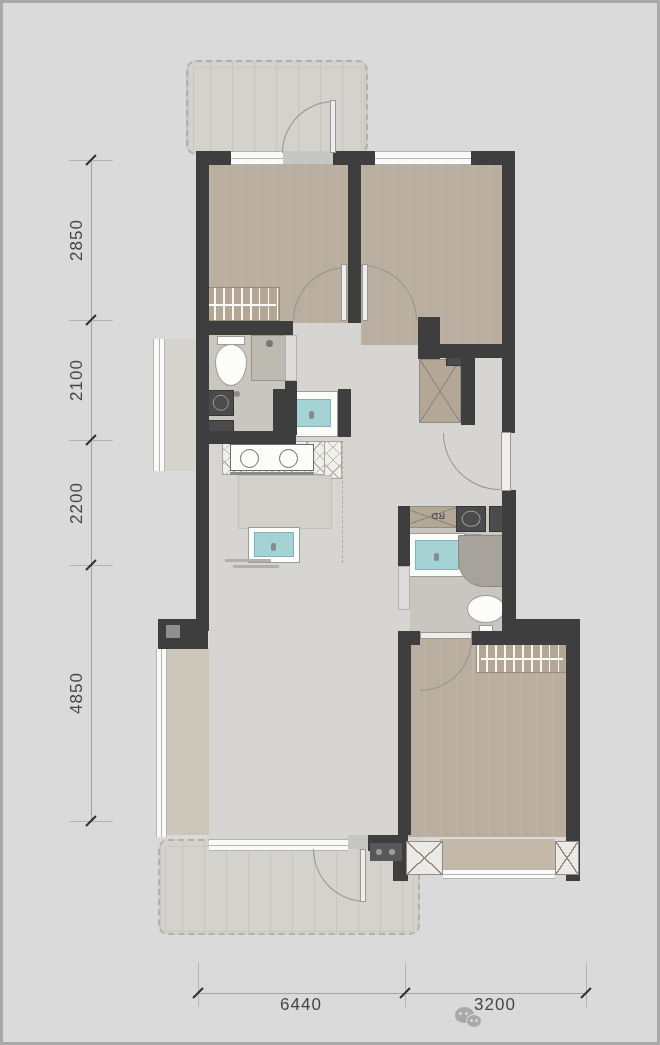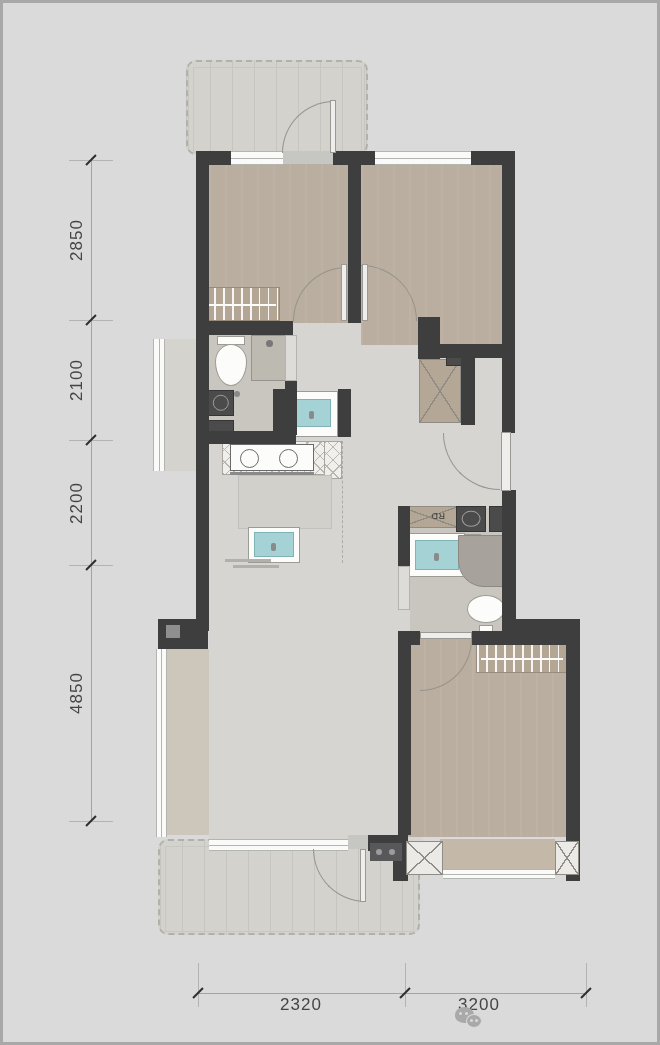--- a/index.html
+++ b/index.html
@@ -197,22 +197,22 @@
   <div class="dimtxt vdim" style="left:31px;top:490px;">2200</div>
   <div class="dimtxt vdim" style="left:31px;top:680px;">4850</div>
 
   <div class="dline" style="left:195px;top:990px;width:389px;height:1px;"></div>
   <div class="ext" style="left:195px;top:960px;width:1px;height:44px;"></div>
   <div class="ext" style="left:402px;top:960px;width:1px;height:44px;"></div>
   <div class="ext" style="left:583px;top:960px;width:1px;height:44px;"></div>
   <div class="tick" style="left:188px;top:989px;"></div>
   <div class="tick" style="left:395px;top:989px;"></div>
   <div class="tick" style="left:576px;top:989px;"></div>
-  <div class="dimtxt" style="left:258px;top:992px;width:80px;">2320</div>
-  <div class="dimtxt" style="left:436px;top:992px;width:80px;">3200</div>
+  <div class="dimtxt" style="left:258px;top:992px;width:80px;">6440</div>
+  <div class="dimtxt" style="left:452px;top:992px;width:80px;">3200</div>
 
   <div class="wm" style="left:452px;top:1004px;">
     <span class="bub1">
       <span class="eye" style="left:4px;top:5px;"></span>
       <span class="eye" style="left:10px;top:5px;"></span>
       <span class="bub2">
         <span class="eye" style="left:3px;top:4px;"></span>
         <span class="eye" style="left:8px;top:4px;"></span>
       </span>
     </span>

